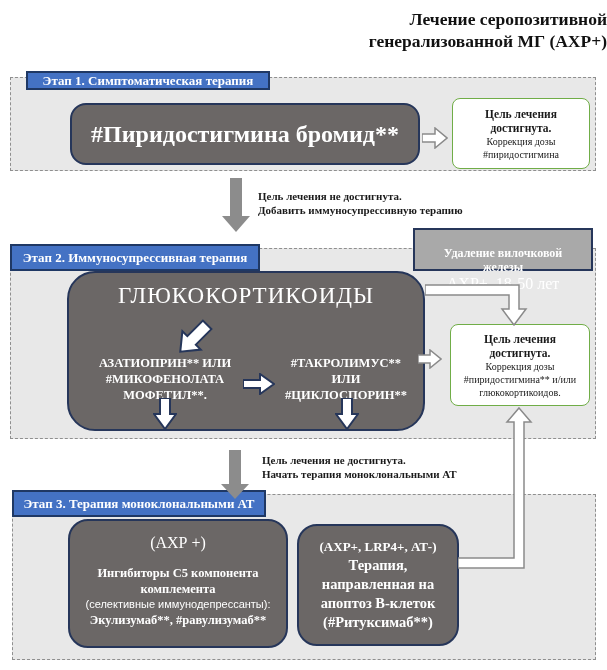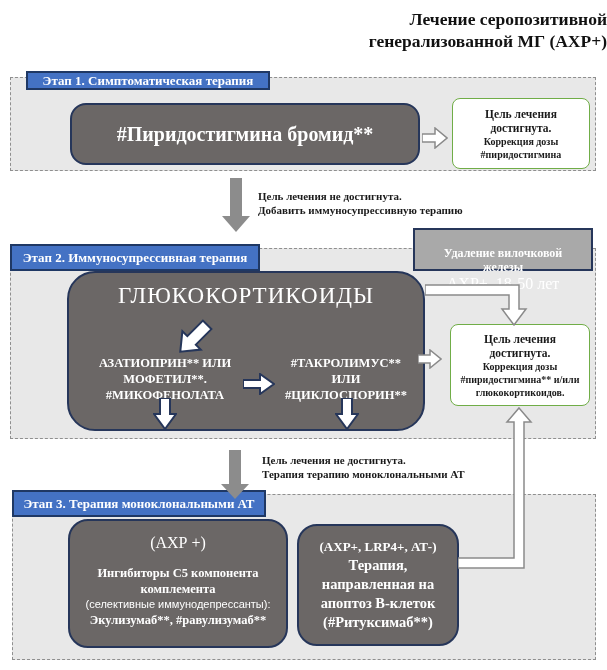--- a/index.html
+++ b/index.html
@@ -16,39 +16,39 @@
 
   .stage-header{position:absolute;background:#4472c4;border:2px solid #1f3864;box-sizing:border-box;
         color:#fff;font-weight:bold;font-size:13px;display:flex;align-items:center;justify-content:center;z-index:3;}
   #header1{left:26px;top:71px;width:244px;height:19px;}
   #header2{left:10px;top:244px;width:250px;height:27px;}
   #header3{left:12px;top:490px;width:254px;height:27px;}
 
   .darkbox{position:absolute;background:#6b6766;border:2px solid #26365a;box-sizing:border-box;
            color:#fff;z-index:2;}
   #boxP{left:70px;top:103px;width:350px;height:62px;border-radius:16px;
-        display:flex;align-items:center;justify-content:center;font-weight:bold;font-size:20px;}
+        display:flex;align-items:center;justify-content:center;font-weight:bold;font-size:24px;}
   #boxG{left:67px;top:271px;width:358px;height:160px;border-radius:28px;border-width:2.5px;}
   .g-title{position:absolute;top:10px;left:0;width:100%;text-align:center;font-size:23px;letter-spacing:1px;}
   .g-col{position:absolute;text-align:center;font-weight:bold;font-size:12.5px;line-height:16px;}
   #gLeft{left:12px;top:82px;width:168px;}
   #gRight{left:206px;top:82px;width:142px;}
 
   .lightbox{position:absolute;background:#a9a9a9;border:2px solid #26365a;box-sizing:border-box;
             color:#fff;text-align:center;z-index:3;}
   #boxT{left:413px;top:228px;width:180px;height:43px;padding-top:16px;}
   .thym-s{font-weight:bold;font-size:12px;line-height:14px;}
   .thym-b{font-size:16px;line-height:20px;white-space:pre-wrap;}
 
   .greenbox{position:absolute;background:#fff;border:1.5px solid #70ad47;border-radius:8px;box-sizing:border-box;
             color:#1a1a1a;text-align:center;z-index:3;display:flex;flex-direction:column;justify-content:center;}
   #green1{left:452px;top:98px;width:138px;height:71px;}
   #green2{left:450px;top:324px;width:140px;height:82px;}
   .gb-big{font-weight:bold;font-size:11.5px;line-height:14px;}
-  .gb-sm{font-weight:bold;font-size:10px;line-height:13px;}
+  .gb-sm{font-weight:normal;font-size:10px;line-height:13px;}
 
   .translbl{position:absolute;font-weight:bold;font-size:11px;line-height:14px;color:#1a1a1a;z-index:2;}
   #t1{left:258px;top:189px;}
   #t2{left:262px;top:453px;}
 
   .arr{position:absolute;z-index:4;}
 
   #boxL{left:68px;top:519px;width:220px;height:129px;border-radius:20px;text-align:center;padding-top:12px;}
   .l-title{font-weight:normal;font-size:16px;line-height:20px;margin-bottom:12px;}
   .l-serif{font-weight:bold;font-size:12.5px;line-height:16px;}
@@ -108,22 +108,22 @@
 
   <div class="darkbox" id="boxG">
     <div class="g-title">ГЛЮКОКОРТИКОИДЫ</div>
     <svg style="position:absolute;left:100px;top:42px" width="48" height="48" viewBox="0 0 48 48">
       <g transform="rotate(135 24 24)">
         <polygon points="4,18 26,18 26,11 42,24 26,37 26,30 4,30" fill="#ffffff" stroke="#26365a" stroke-width="2"></polygon>
       </g>
     </svg>
     <div class="g-col" id="gLeft">
       <span class="ln">АЗАТИОПРИН** ИЛИ</span>
+      <span class="ln">#МИКОФЕНОЛАТА</span>
       <span class="ln">МОФЕТИЛ**.</span>
-      <span class="ln">#МИКОФЕНОЛАТА</span>
     </div>
     <svg style="position:absolute;left:174px;top:100px" width="32" height="22" viewBox="0 0 32 22">
       <polygon points="0,7 17,7 17,1 31,11 17,21 17,15 0,15" fill="#ffffff" stroke="#26365a" stroke-width="2"></polygon>
     </svg>
     <div class="g-col" id="gRight">
       <span class="ln">#ТАКРОЛИМУС**</span>
       <span class="ln">ИЛИ</span>
       <span class="ln">#ЦИКЛОСПОРИН**</span>
     </div>
     <svg style="position:absolute;left:84px;top:125px" width="24" height="32" viewBox="0 0 24 32">
@@ -146,21 +146,21 @@
     <span class="ln gb-sm">Коррекция дозы</span>
     <span class="ln gb-sm">#пиридостигмина** и/или</span>
     <span class="ln gb-sm">глюкокортикоидов.</span>
   </div>
 
   <svg class="arr" style="left:220px;top:450px" width="30" height="50" viewBox="0 0 30 50">
     <polygon points="9,0 21,0 21,34 29,34 15,49 1,34 9,34" fill="#8c8c8c"></polygon>
   </svg>
   <div class="translbl" id="t2">
     <span class="ln">Цель лечения не достигнута.</span>
-    <span class="ln">Терапия терапию моноклональными АТ</span>
+    <span class="ln">Начать терапия моноклональными АТ</span>
   </div>
 
   <div class="panel" id="panel3"></div>
   <div class="stage-header" id="header3">
     <span>Этап 3. Терапия моноклональными АТ</span>
   </div>
 
   <div class="darkbox" id="boxL">
     <div class="l-title">(АХР +)</div>
     <span class="ln l-serif">Ингибиторы С5 компонента</span>

